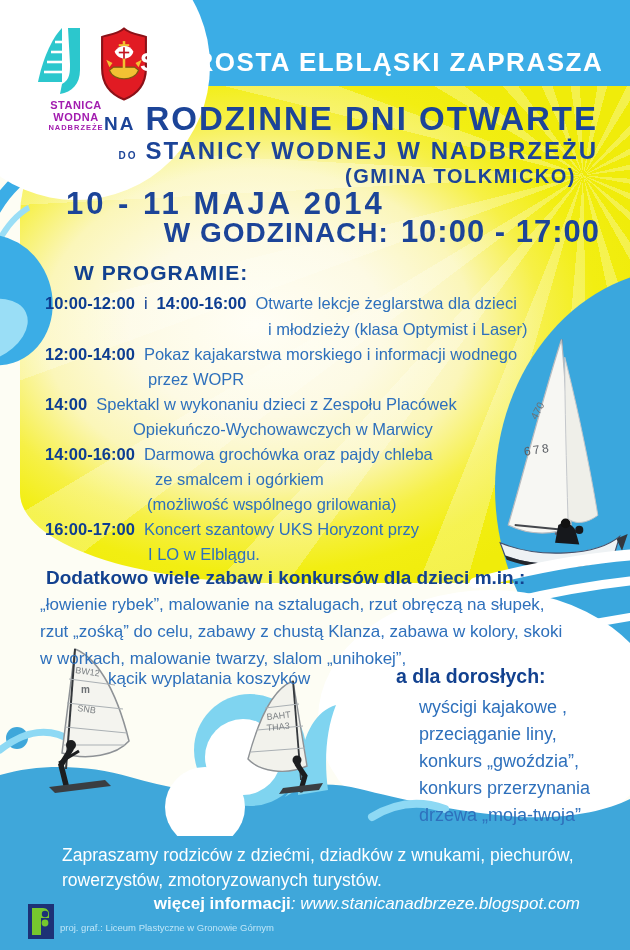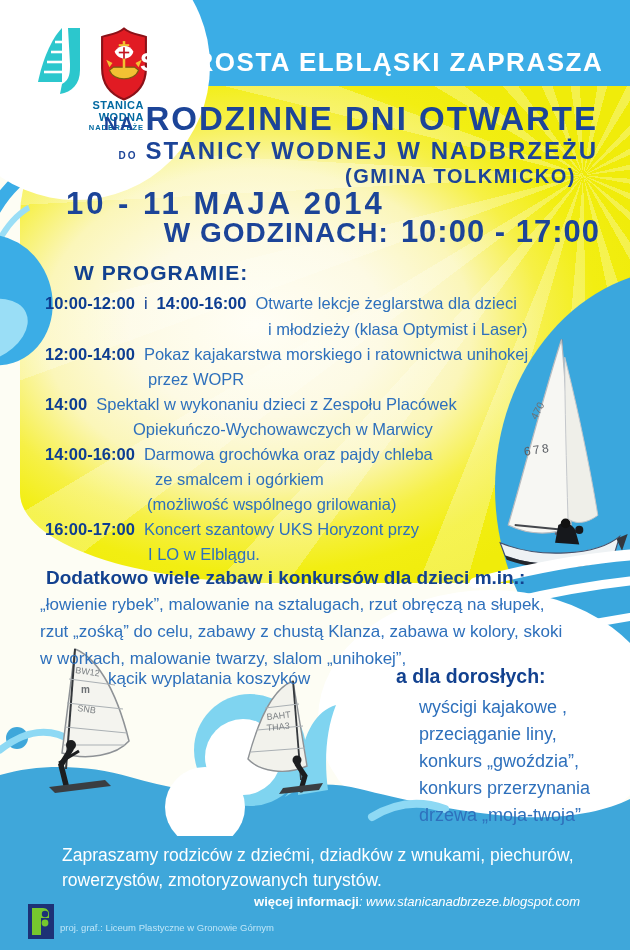--- a/index.html
+++ b/index.html
@@ -31,22 +31,22 @@
   .white-bubble{left:318px;top:590px;width:345px;height:258px;background:#ffffff;
     border-radius:50%;z-index:6;}
   .waves{left:0;top:545px;width:630px;height:305px;z-index:7;}
   .bottom-blue{left:0;top:836px;width:630px;height:114px;background:#3fa7da;z-index:7;}
   .windsurf1{left:45px;top:645px;width:100px;height:150px;z-index:8;}
   .windsurf2{left:237px;top:678px;width:88px;height:122px;z-index:8;}
   .white-ellipse{left:-58px;top:-68px;width:268px;height:268px;background:#ffffff;
     border-radius:50%;z-index:9;}
   .logo-sail{left:32px;top:24px;z-index:10;}
   .logo-crest{left:100px;top:26px;z-index:10;}
-  .logo-caption{left:8px;top:100px;width:136px;text-align:right;z-index:10;
-    color:#0369a1;font-weight:bold;line-height:1.08;white-space:normal;}
+  .logo-caption{left:8px;top:100px;width:136px;text-align:center;z-index:10;
+    color:#a21caf;font-weight:bold;line-height:1.08;white-space:normal;}
   .logo-caption .l1{font-size:11px;letter-spacing:.5px;}
   .logo-caption .l3{font-size:7.5px;letter-spacing:1px;}
 
   
   .txt{z-index:11;}
   .hdr-title{left:140px;top:47px;width:450px;text-align:center;color:#ffffff;
     font-weight:bold;font-size:26px;letter-spacing:1.5px;}
   .navy{color:#1c4498;}
   .inv1{top:100px;right:32px;font-weight:bold;}
   .inv1 .sm{font-size:19px;letter-spacing:2px;margin-right:10px;}
@@ -64,21 +64,21 @@
   .sched{font-size:16.5px;}
   .sched .t{color:#0d3d91;font-weight:bold;margin-right:9px;}
   .sched .cj{color:#0d3d91;margin-right:9px;}
   .sched .d{color:#2e70bc;}
   .cont{font-size:16.5px;color:#2e70bc;}
   .kids-head{left:46px;top:567px;font-weight:bold;font-size:19px;color:#12418f;}
   .kids-line{color:#2e70bc;font-size:17px;}
   .adult-head{left:396px;top:665px;font-weight:bold;font-size:19.5px;color:#12418f;}
   .adult-item{left:419px;color:#2e70bc;font-size:18px;}
   .foot{color:#ffffff;font-size:17.5px;}
-  .foot-info{right:50px;top:894px;color:#ffffff;font-size:13px;}
+  .foot-info{right:50px;top:894px;color:#ffffff;font-size:17px;}
   .foot-info b{font-weight:bold;}
   .foot-info i{font-style:italic;}
   .foot-url2{right:50px;top:919px;color:#ffffff;font-size:16.5px;font-style:italic;}
   .credit-logo{left:28px;top:904px;width:26px;height:35px;background:#1d3176;z-index:11;}
   .credit-txt{left:60px;top:922px;color:#bfe6f8;font-size:9.5px;z-index:11;}
 </style>
 </head>
 <body>
 
 <div class="poster">
@@ -202,21 +202,21 @@
   </div>
 
   <div class="abs txt prog-head">W PROGRAMIE:</div>
 
   <div class="abs txt sched" style="left:45px;top:294px">
     <span class="t">10:00-12:00</span><span class="cj">i</span><span class="t">14:00-16:00</span><span class="d">Otwarte lekcje żeglarstwa dla dzieci</span>
   </div>
   <div class="abs txt cont" style="left:268px;top:320px">i młodzieży (klasa Optymist i Laser)</div>
 
   <div class="abs txt sched" style="left:45px;top:345px">
-    <span class="t">12:00-14:00</span><span class="d">Pokaz kajakarstwa morskiego i ratownictwa unihokej</span>
+    <span class="t">12:00-14:00</span><span class="d">Pokaz kajakarstwa morskiego i informacji wodnego</span>
   </div>
   <div class="abs txt cont" style="left:148px;top:370px">przez WOPR</div>
 
   <div class="abs txt sched" style="left:45px;top:395px">
     <span class="t">14:00</span><span class="d">Spektakl w wykonaniu dzieci z Zespołu Placówek</span>
   </div>
   <div class="abs txt cont" style="left:133px;top:420px">Opiekuńczo-Wychowawczych w Marwicy</div>
 
   <div class="abs txt sched" style="left:45px;top:445px">
     <span class="t">14:00-16:00</span><span class="d">Darmowa grochówka oraz pajdy chleba</span>

